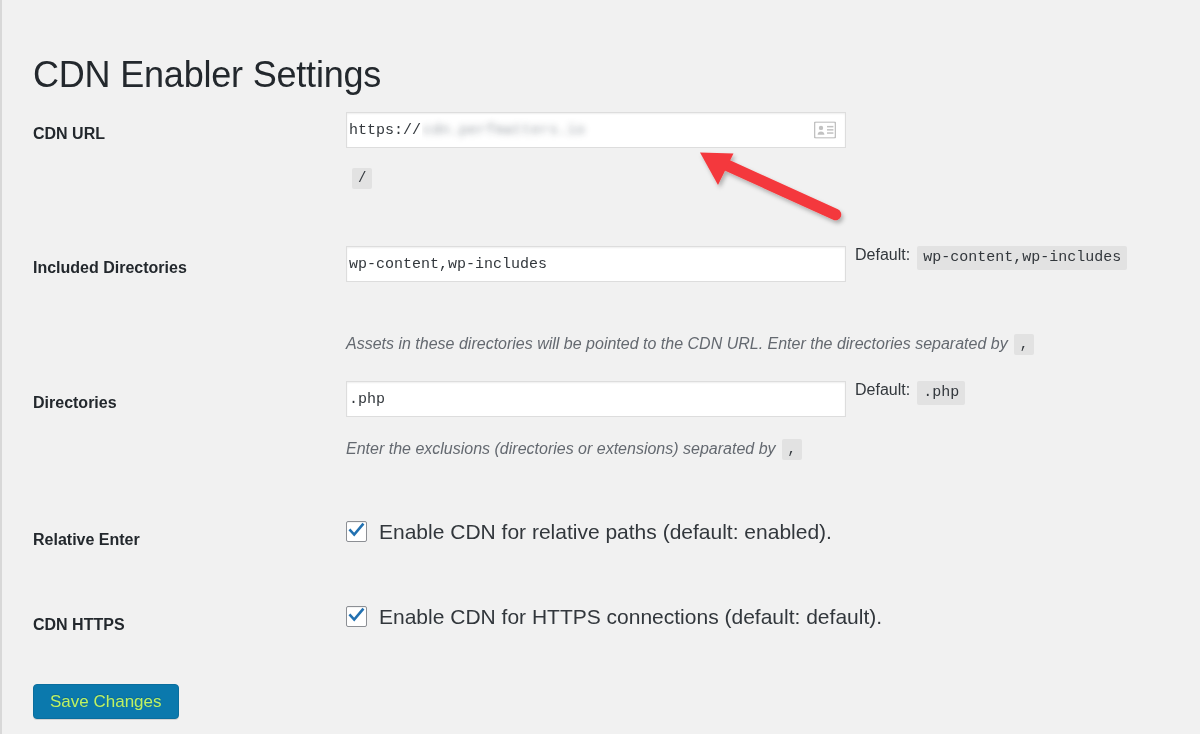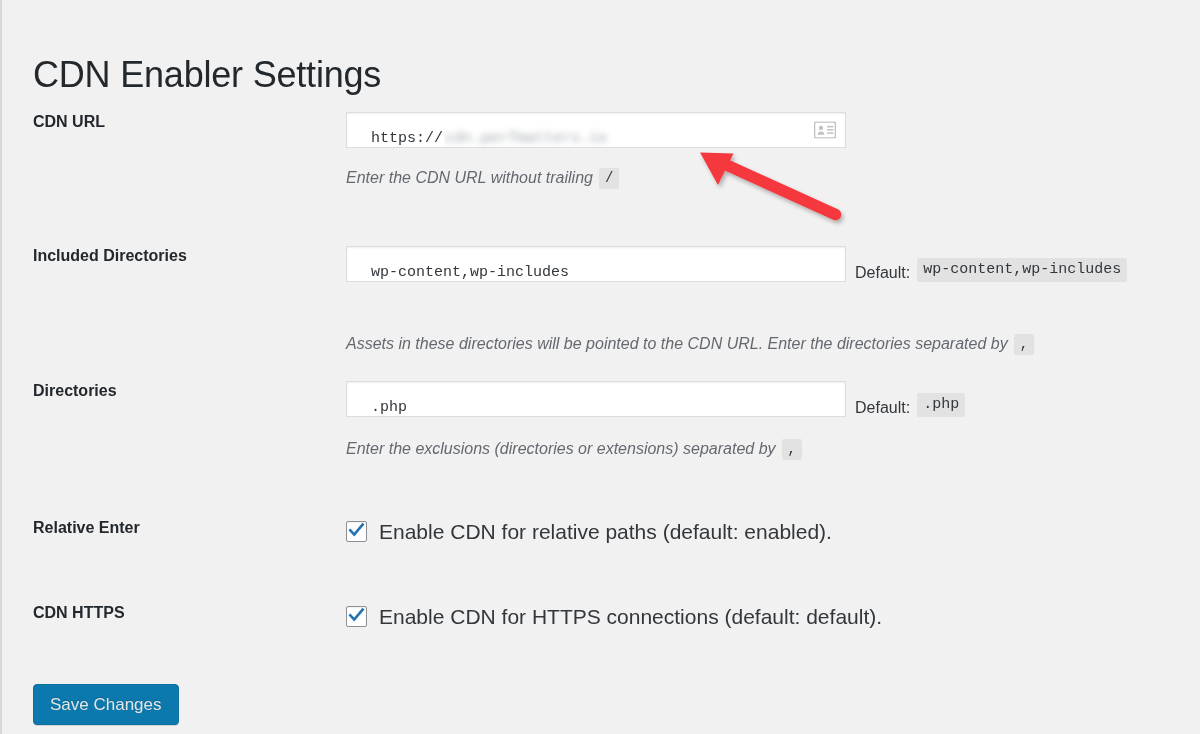--- a/index.html
+++ b/index.html
@@ -41,21 +41,21 @@
 
   
   .form-row {
     position: absolute;
     left: 0;
     width: 1200px;
   }
   .row-label {
     position: absolute;
     left: 31px;
-    top: 0;
+    top: 12px;
     width: 290px;
     font-size: 16px;
     font-weight: bold;
     color: #23282d;
     line-height: 1.3;
   }
   .row-field {
     position: absolute;
     left: 344px;
     top: 0;
@@ -64,23 +64,23 @@
   
   .text-input {
     box-sizing: border-box;
     height: 36px;
     border: 1px solid #ddd;
     background: #fff;
     box-shadow: 0 1px 2px rgba(0,0,0,0.07) inset;
     font-family: "Liberation Mono", "DejaVu Sans Mono", monospace;
     font-size: 15px;
     color: #32373c;
-    padding: 0 24px;
-    display: flex;
-    align-items: flex-end;
+    padding: 0 2px;
+    display: flex;
+    align-items: center;
     border-radius: 0;
   }
   .input-url { width: 500px; position: relative; }
   .input-dirs { width: 500px; }
   .input-excl { width: 500px; }
 
   .url-scheme {
     background: #fff;
     position: relative;
     z-index: 2;
@@ -107,21 +107,21 @@
     height: 17px;
     opacity: 0.85;
   }
 
   
   .default-wrap {
     position: absolute;
     top: 0;
     height: 36px;
     display: flex;
-    align-items: flex-end;
+    align-items: flex-start;
     white-space: nowrap;
   }
   .default-label {
     font-size: 16px;
     color: #32373c;
     margin-right: 7px;
   }
   .code-chip {
     font-family: "Liberation Mono", "DejaVu Sans Mono", monospace;
     font-size: 15px;
@@ -182,26 +182,26 @@
     color: #32373c;
     line-height: 1.3;
     white-space: nowrap;
   }
 
   
   .save-btn {
     position: absolute;
     left: 31px;
     top: 684px;
-    height: 41px;
+    height: 35px;
     box-sizing: border-box;
     background: #0b79ad;
     border: 1px solid #0a6e9e;
     border-radius: 4px;
-    color: #e5e5e5;
+    color: #bef264;
     font-size: 17px;
     font-family: "Liberation Sans", sans-serif;
     padding: 8px 16px;
     display: flex;
     align-items: center;
     box-shadow: 0 1px 0 rgba(0,0,0,0.12);
     cursor: pointer;
     text-shadow: 0 -1px 1px rgba(0,0,0,0.15);
   }
 
@@ -235,21 +235,20 @@
             <path d="M3.6 13.2c0-2 1.6-3.1 3.4-3.1s3.4 1.1 3.4 3.1z" fill="#b7b7b7"></path>
             <rect x="13" y="4.4" width="6.4" height="1.5" fill="#b7b7b7"></rect>
             <rect x="13" y="7.6" width="6.4" height="1.5" fill="#b7b7b7"></rect>
             <rect x="13" y="10.8" width="6.4" height="1.5" fill="#b7b7b7"></rect>
           </svg>
         </span>
       </div>
     </div>
   </div>
   <div class="help-text" style="top:168px;">
-    <span>Enter the CDN URL without trailing</span>
     <span class="code-chip">/</span>
   </div>
 
   <div class="form-row" style="top:246px;">
     <div class="row-label">Included Directories</div>
     <div class="row-field">
       <div class="text-input input-dirs">wp-content,wp-includes</div>
     </div>
     <div class="default-wrap" style="left:853px;">
       <span class="default-label">Default:</span>

